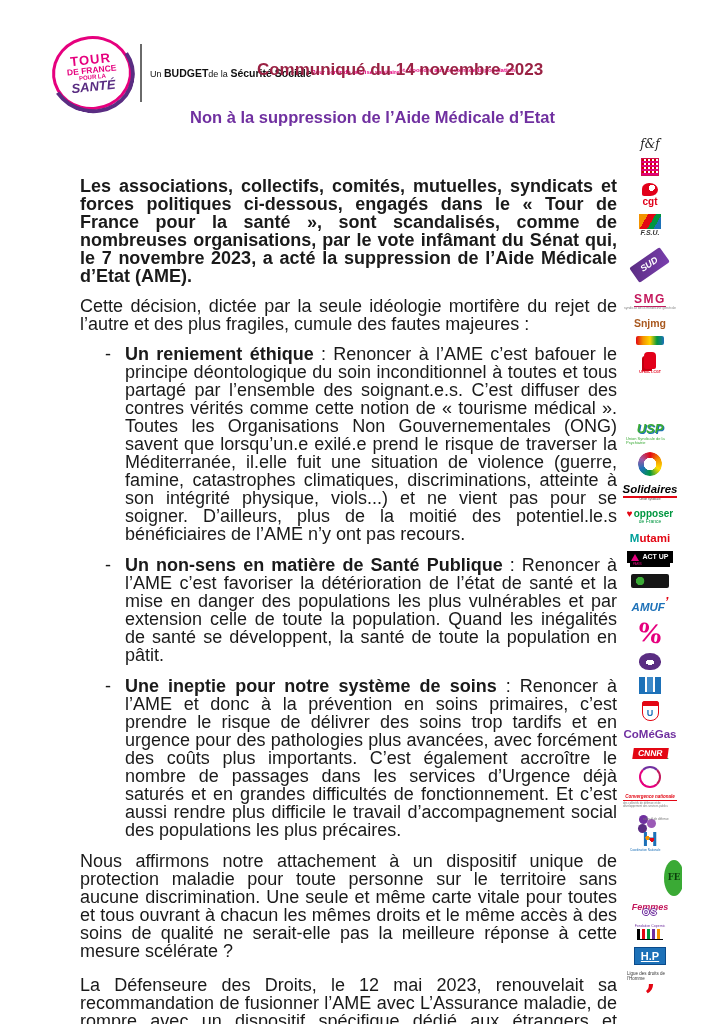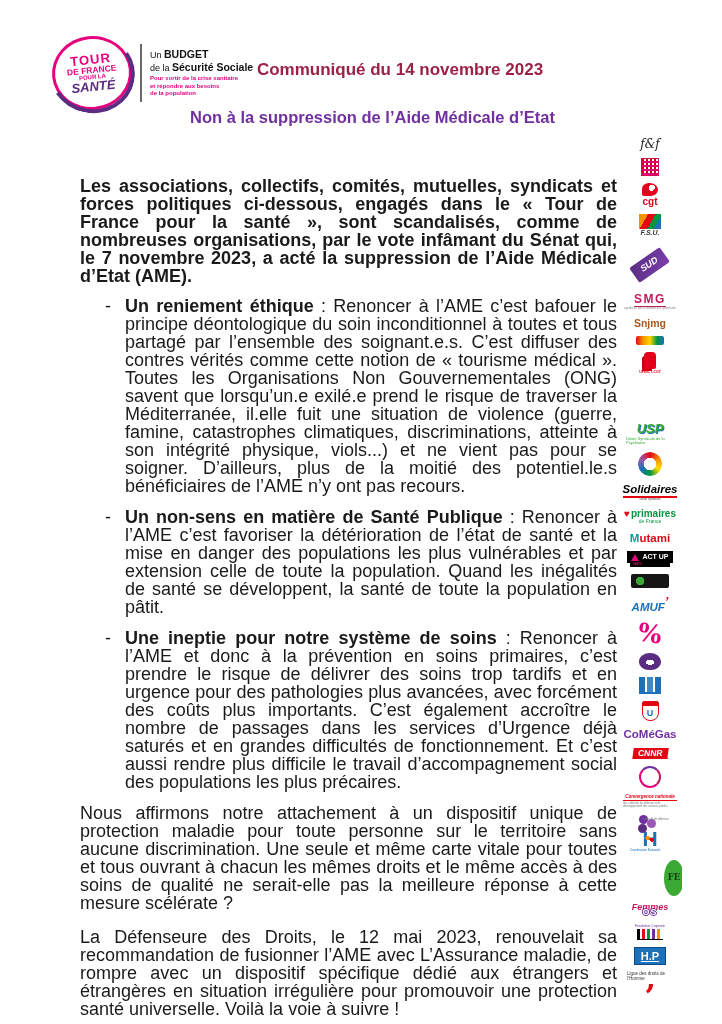--- a/index.html
+++ b/index.html
@@ -11,21 +11,21 @@
   .badge{position:relative;width:74px;height:68px;border:3px solid #e6007e;border-radius:50%;
          display:flex;flex-direction:column;align-items:center;justify-content:center;
          transform:rotate(-6deg);line-height:1;}
   .badge::after{content:'';position:absolute;inset:-6px;border:4px solid transparent;
          border-bottom-color:#5a2d82;border-right-color:#5a2d82;border-radius:50%;transform:rotate(18deg);}
   .badge .b1{color:#e6007e;font-weight:bold;font-size:13px;letter-spacing:1px;}
   .badge .b2{color:#e6007e;font-weight:bold;font-size:8.5px;}
   .badge .b3{color:#e6007e;font-size:6px;font-weight:bold;}
   .badge .b4{color:#5a2d82;font-weight:bold;font-style:italic;font-size:13px;}
   .brand-sep{width:2px;height:58px;background:#6a6a6a;}
-  .brand-text{display:flex;flex-direction:column;line-height:1.15;}
+  .brand-text{display:flex;line-height:1.15;}
   .bt-black{font-size:9px;color:#111;}
   .bt-black b{font-size:10.5px;}
   .bt-pink{font-size:6px;color:#e6007e;font-weight:bold;line-height:1.25;}
   .bt-pink.first{margin-top:2px;}
 
   
   h1{position:absolute;left:180px;top:60px;width:440px;margin:0;text-align:center;
      font-size:17px;font-weight:bold;color:#9a2244;}
   h2{position:absolute;left:100px;top:108px;width:545px;margin:0;text-align:center;
      font-size:16.5px;font-weight:bold;color:#7030a0;}
@@ -194,20 +194,21 @@
       <span class="bt-pink">et répondre aux besoins</span>
       <span class="bt-pink">de la population</span>
     </div>
   </div>
 
   <h1>Communiqué du 14 novembre 2023</h1>
   <h2>Non à la suppression de l’Aide Médicale d’Etat</h2>
 
   <main>
     <p class="bold tight">Les associations, collectifs, comités, mutuelles, syndicats et forces politiques ci-dessous, engagés dans le « Tour de France pour la santé », sont scandalisés, comme de nombreuses organisations, par le vote infâmant du Sénat qui, le 7 novembre 2023, a acté la suppression de l’Aide Médicale d’Etat (AME).</p>
+    <p class="tight">Cette décision, dictée par la seule idéologie mortifère du rejet de l’autre et des plus fragiles, cumule des fautes majeures :</p>
 
     <div class="bullets">
       <div class="bullet">
         <span class="dash">-</span>
         <p><b>Un reniement éthique</b><span> : Renoncer à l’AME c’est bafouer le principe déontologique du soin inconditionnel à toutes et tous partagé par l’ensemble des soignant.e.s. C’est diffuser des contres vérités comme cette notion de « tourisme médical ». Toutes les Organisations Non Gouvernementales (ONG) savent que lorsqu’un.e exilé.e prend le risque de traverser la Méditerranée, il.elle fuit une situation de violence (guerre, famine, catastrophes climatiques, discriminations, atteinte à son intégrité physique, viols...)  et ne vient pas pour se soigner. D’ailleurs, plus de la moitié des potentiel.le.s bénéficiaires de l’AME n’y ont pas recours.</span></p>
       </div>
       <div class="bullet">
         <span class="dash">-</span>
         <p><b>Un non-sens en matière de Santé Publique</b><span> : Renoncer à l’AME c’est favoriser la détérioration de l’état de santé et la mise en danger des populations les plus vulnérables et par extension celle de toute la population. Quand les inégalités de santé se développent, la santé de toute la population en pâtit.</span></p>
       </div>
@@ -249,21 +250,21 @@
       <div class="lg usp">
         <span class="t">USP</span>
         <span class="s">Union Syndicale de la Psychiatrie</span>
       </div>
       <div class="lg circlepeople"></div>
       <div class="lg solidaires">
         <span class="t">Solidaires</span>
         <span class="s">Union syndicale</span>
       </div>
       <div class="lg mutuelles">
-        <span class="t">primaires</span>
+        <span class="t">opposer</span>
         <span class="s">de France</span>
       </div>
       <div class="lg mutami">
         <span class="t">Mutami</span>
       </div>
       <div class="lg actup">
         <span class="t">ACT UP</span>
         <span class="s">PARIS</span>
       </div>
       <div class="lg appel"></div>

